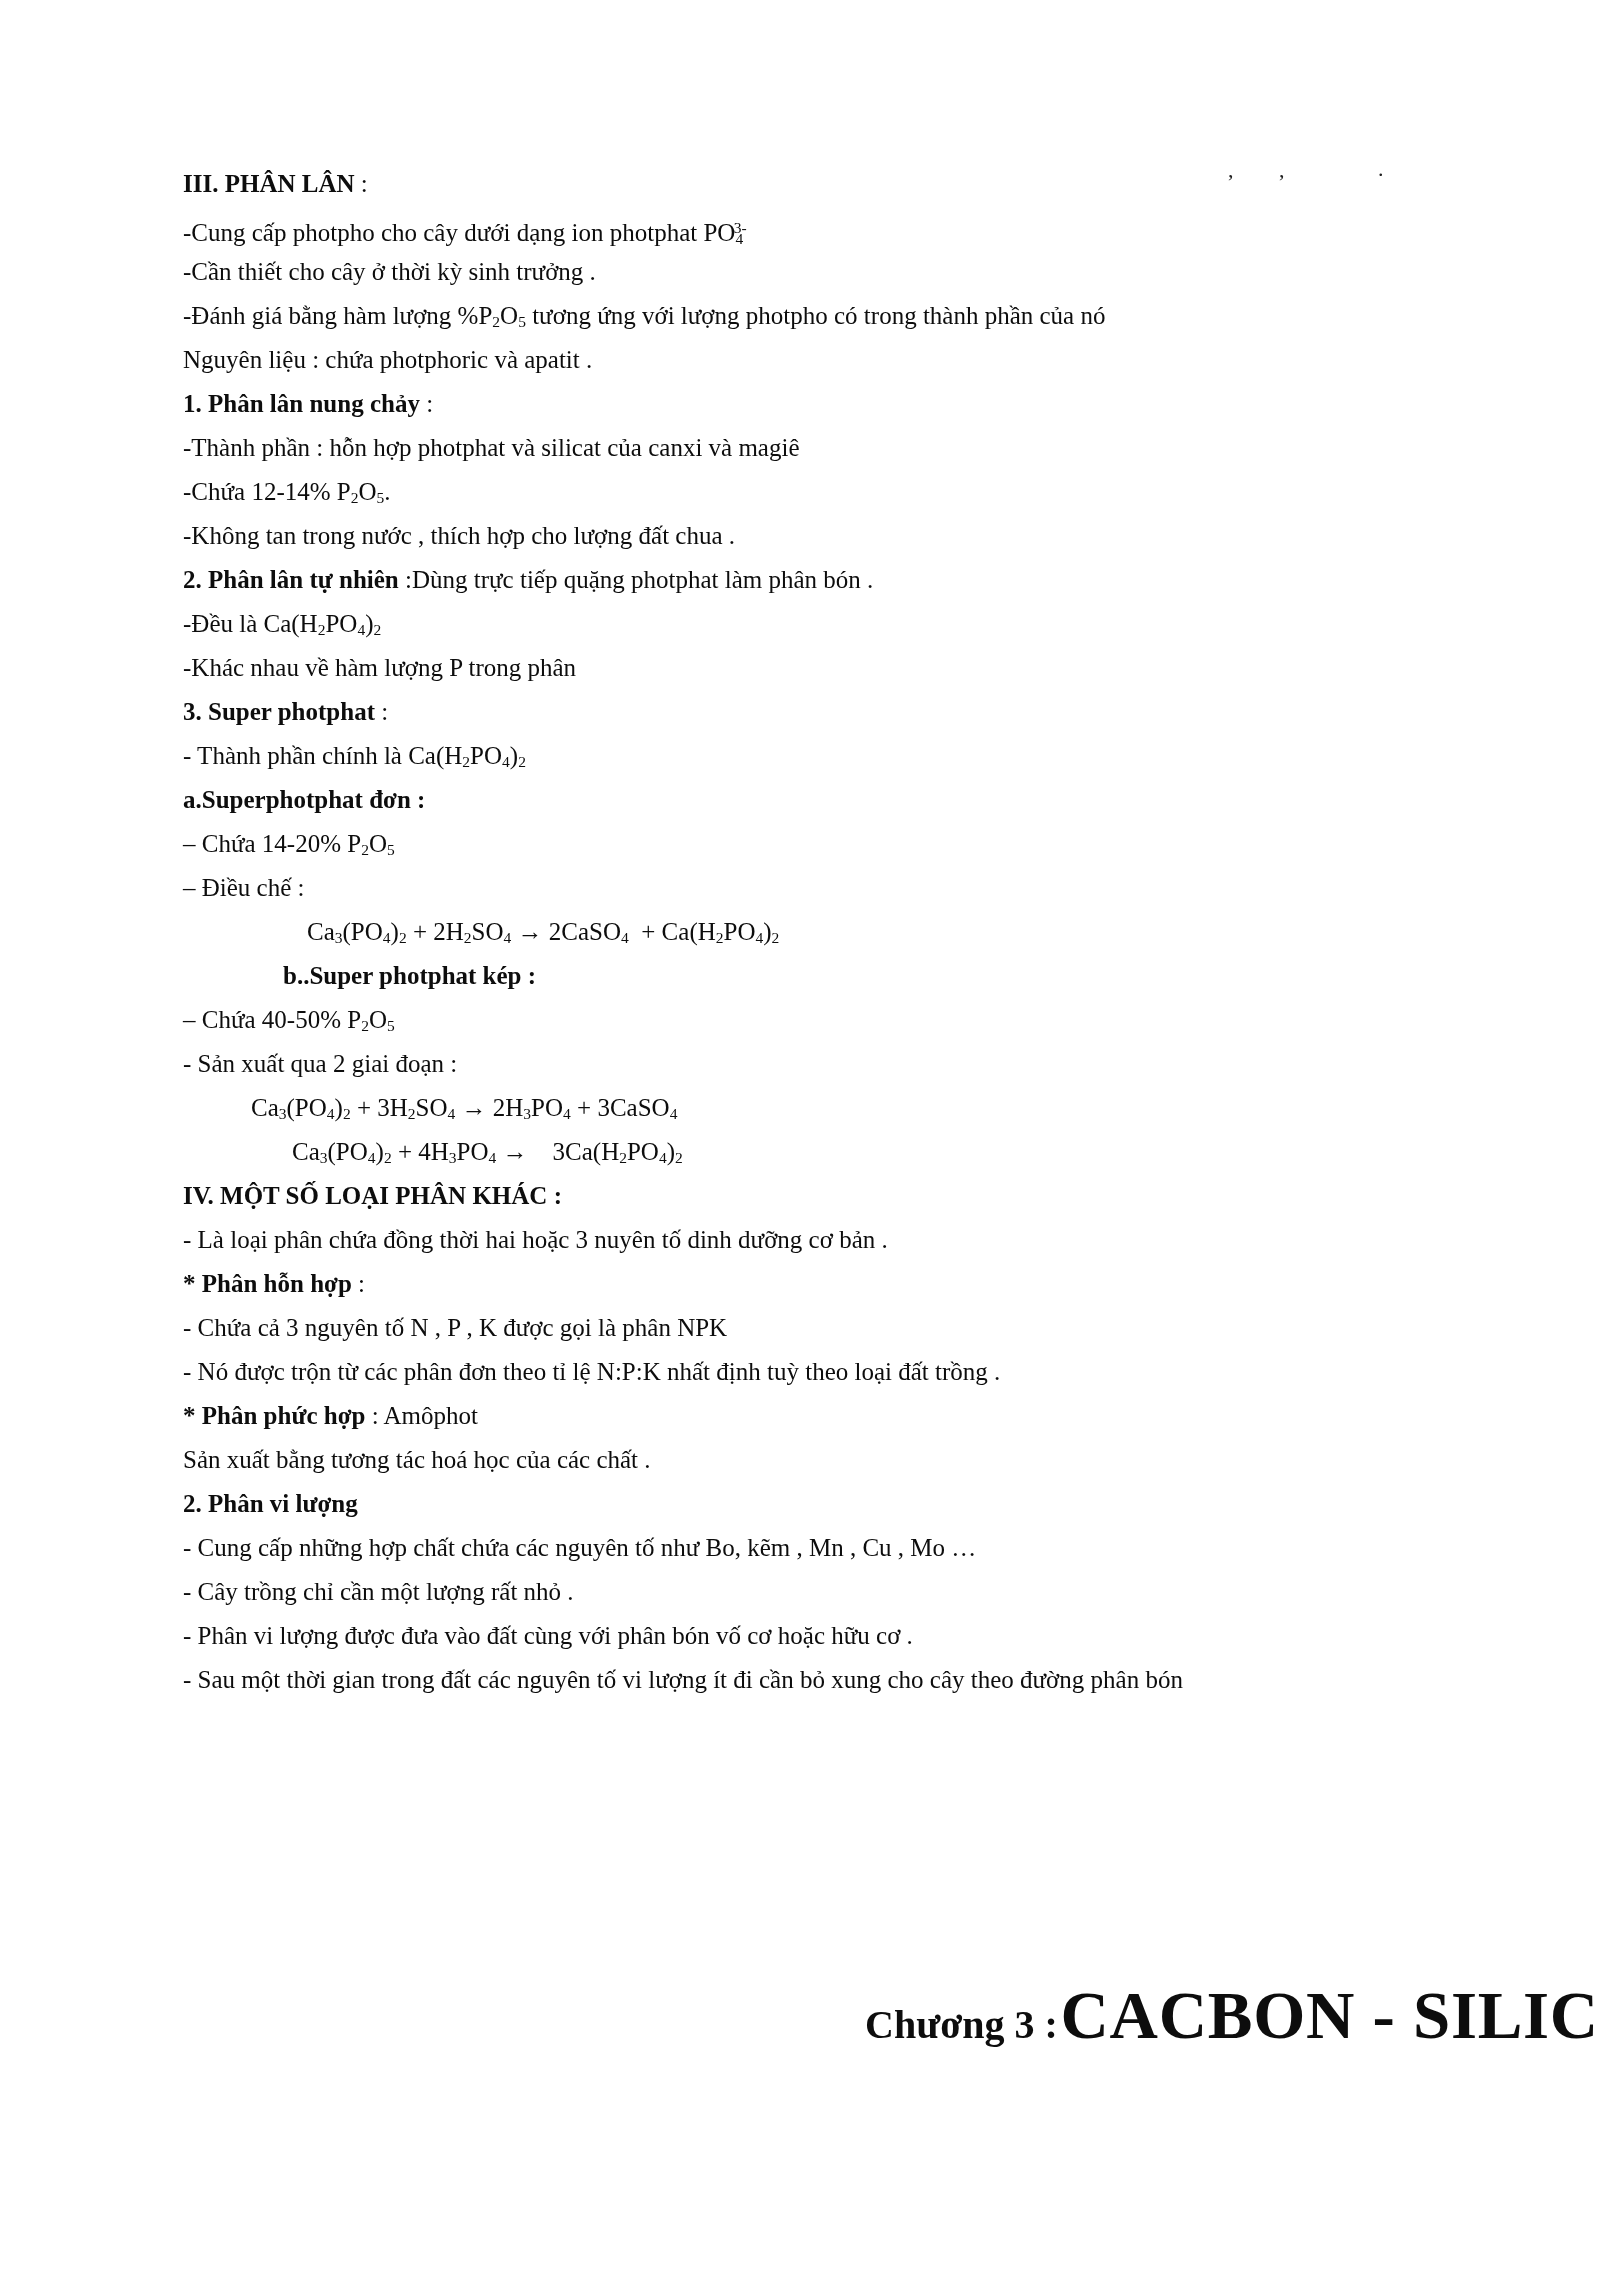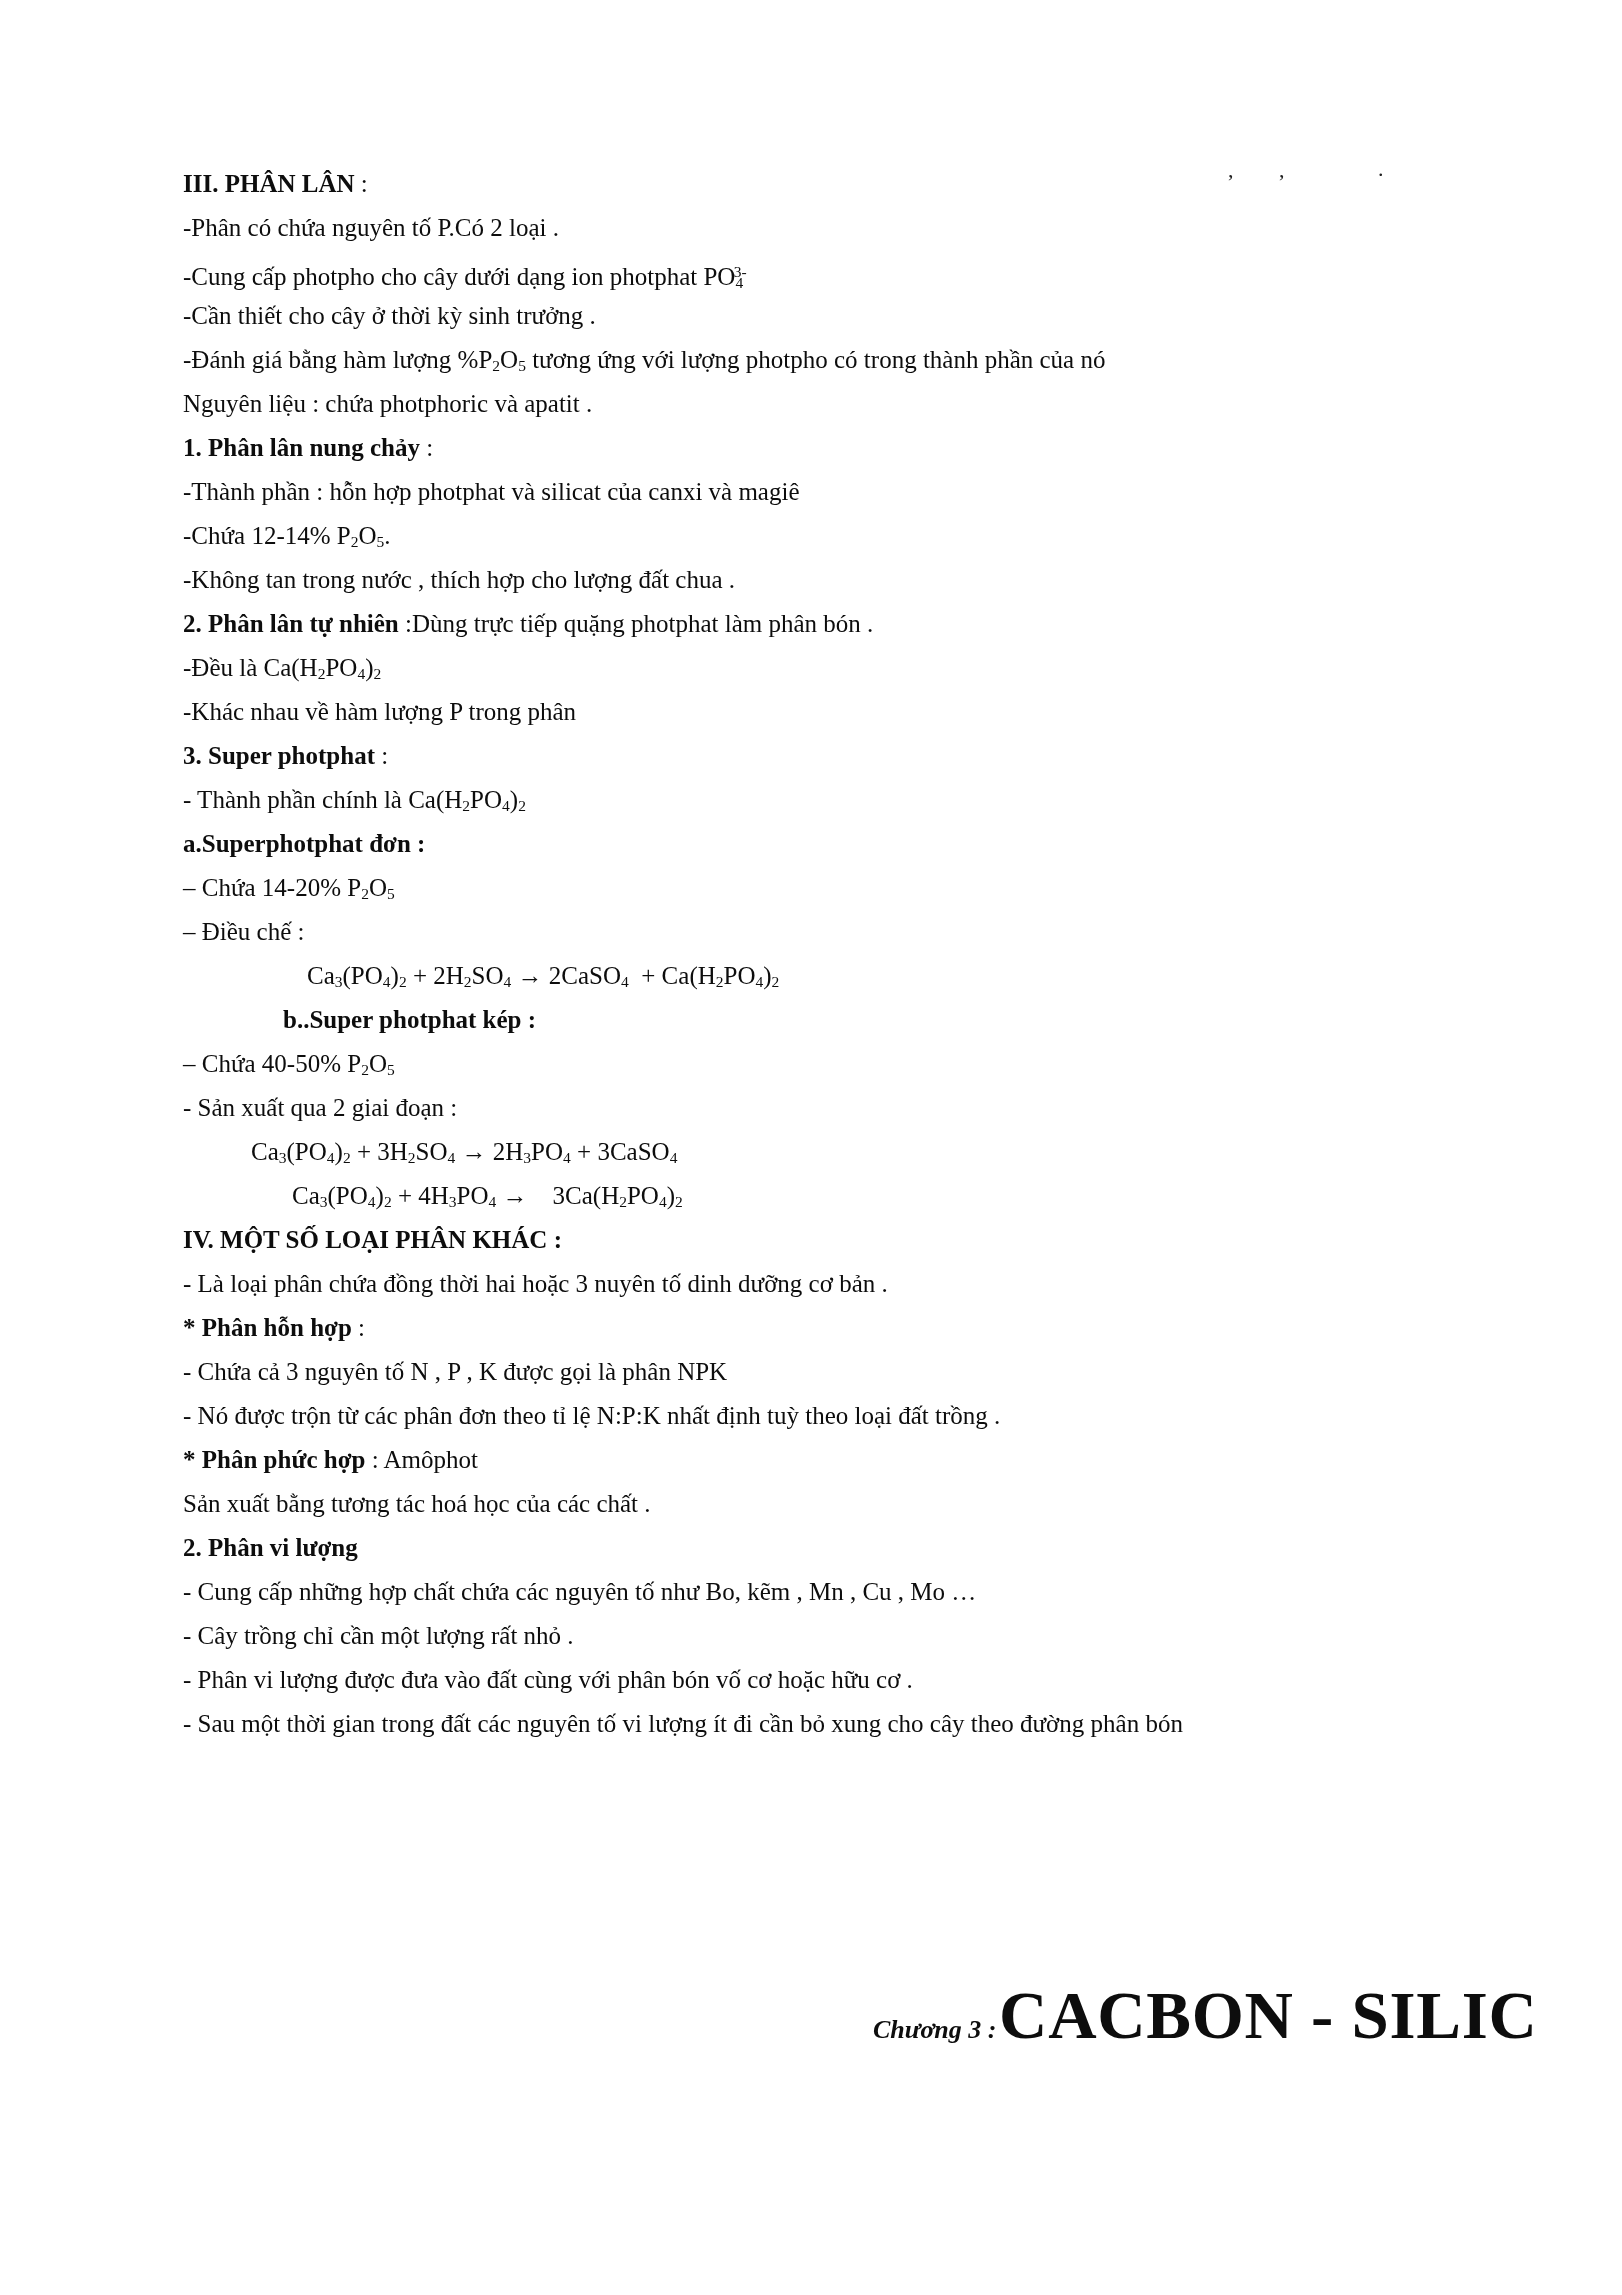--- a/index.html
+++ b/index.html
@@ -30,24 +30,22 @@
   .sub { font-size: 0.62em; vertical-align: -0.22em; }
   .sup { font-size: 0.62em; vertical-align: 0.5em; }
   .sup.stack { margin-left: -0.6em; }
   #footer {
     position: absolute;
     left: 865px;
     top: 1977px;
     white-space: nowrap;
   }
   .chapter-label {
-    font-style: italic;
     font-weight: bold;
-    font-size: 26px;
-    margin-left: 8px;
+    font-size: 40px;
   }
   .chapter-title {
     font-weight: bold;
     font-size: 67px;
     letter-spacing: 0.7px;
   }
   .artifact {
     position: absolute;
     font-size: 22px;
     color: #222222;
@@ -59,21 +57,20 @@
 </head>
 <body>
 
 <div id="page">
   <span class="artifact a1">,</span>
   <span class="artifact a2">,</span>
   <span class="artifact a3">.</span>
 
   <div id="doc-body">
       <div class="line"><span class="b">III. PHÂN LÂN</span><span> :</span></div>
-      <div class="line"><span class="tab" style="width: 47px;">-</span><span>Phân có chứa nguyên tố P.Có 2 loại .</span></div>
       <div class="line"><span class="tab" style="width: 47px;">-</span><span>Cung cấp photpho cho cây dưới dạng ion photphat PO</span><span class="sub">4</span><span class="sup stack">3-</span></div>
       <div class="line"><span class="tab" style="width: 47px;">-</span><span>Cần thiết cho cây ở thời kỳ sinh trưởng .</span></div>
       <div class="line"><span class="tab" style="width: 47px;">-</span><span>Đánh giá bằng hàm lượng %P</span><span class="sub">2</span><span>O</span><span class="sub">5</span><span> tương ứng với lượng photpho có trong thành phần của nó</span></div>
       <div class="line"><span>Nguyên liệu : chứa photphoric và apatit .</span></div>
       <div class="line"><span class="b">1. Phân lân nung chảy</span><span> :</span></div>
       <div class="line"><span class="tab" style="width: 47px;">-</span><span>Thành phần : hỗn hợp photphat và silicat của canxi và magiê</span></div>
       <div class="line"><span class="tab" style="width: 47px;">-</span><span>Chứa 12-14% P</span><span class="sub">2</span><span>O</span><span class="sub">5</span><span>.</span></div>
       <div class="line"><span class="tab" style="width: 47px;">-</span><span>Không tan trong nước , thích hợp cho lượng đất chua .</span></div>
       <div class="line"><span class="b">2. Phân lân tự nhiên</span><span> :Dùng trực tiếp quặng photphat làm phân bón .</span></div>
       <div class="line"><span class="tab" style="width: 47px;">-</span><span>Đều là Ca(H</span><span class="sub">2</span><span>PO</span><span class="sub">4</span><span>)</span><span class="sub">2</span></div>

